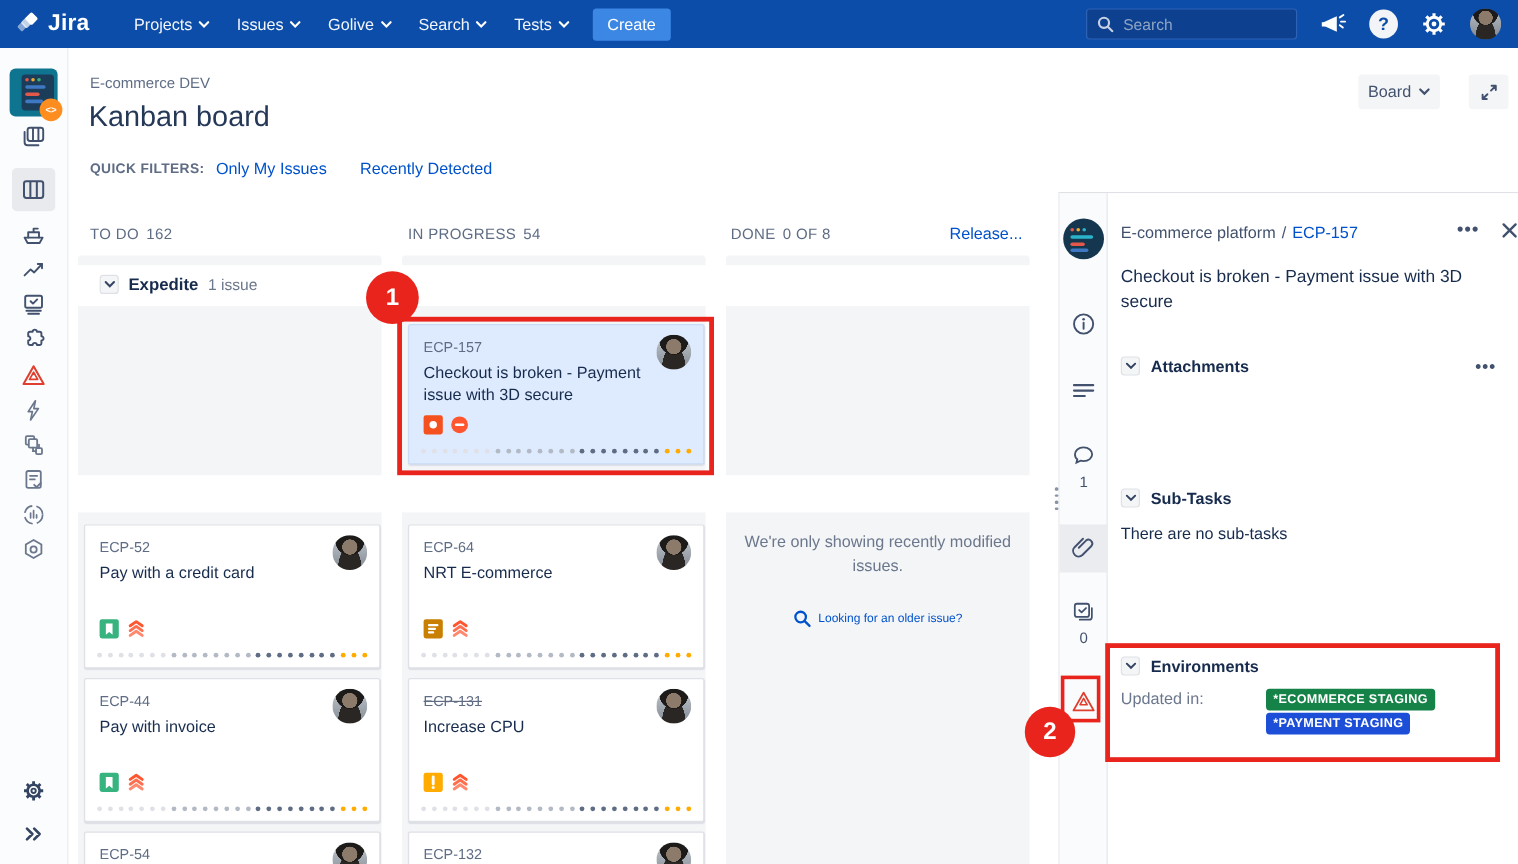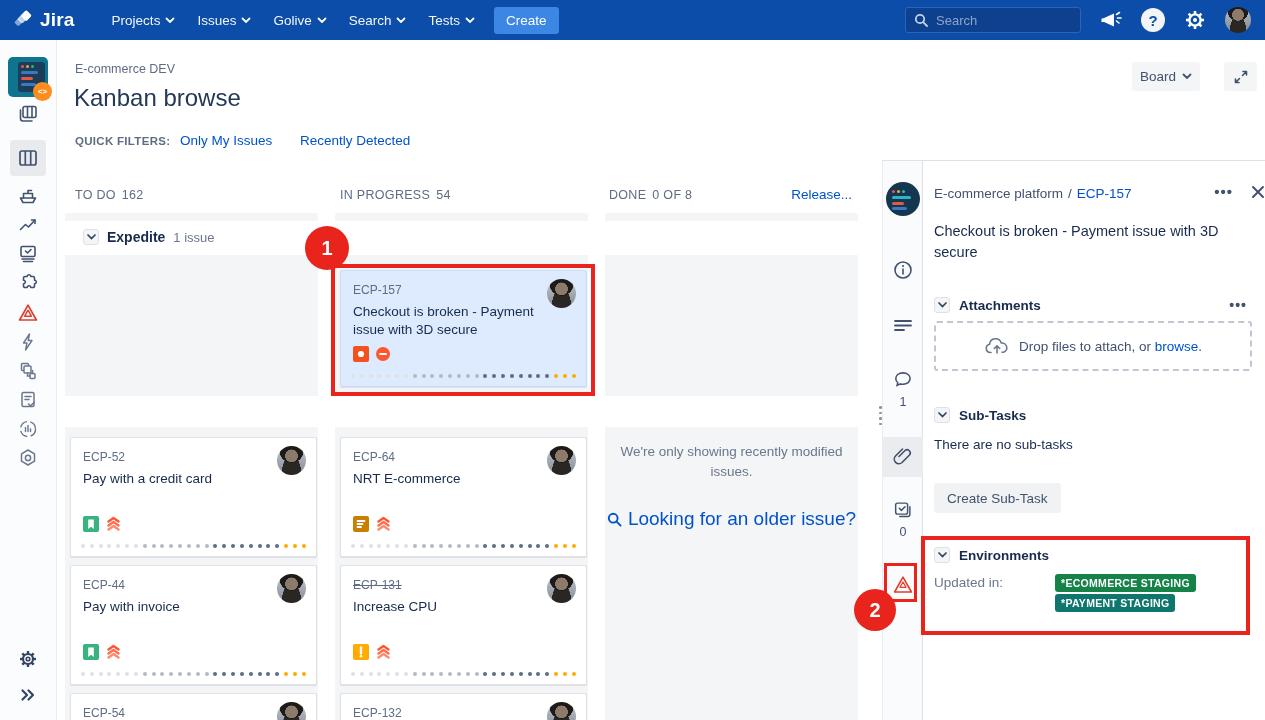--- a/index.html
+++ b/index.html
@@ -73,21 +73,21 @@
   .type-story { background:#36b37e; }
   .type-bug { background:#f4511e; }
   .type-design { background:#c97f02; }
   .type-incident { background:#ffab00; }
   .dots { position:absolute; left:10px; right:10px; bottom:8px; display:flex; justify-content:space-between; }
   .dots i { width:4px; height:4px; border-radius:50%; display:block; }
   .card.h157 { height:117px; }
 
   .done-empty { position:absolute; left:548px; top:282px; width:253px; text-align:center; }
   .done-empty-text { font-size:13.5px; color:#6b778c; line-height:20px; padding:0 14px; }
-  .done-empty-link { margin-top:26px; font-size:19px; color:#0052cc; display:flex; align-items:center; justify-content:center; gap:6px; cursor:pointer; }
+  .done-empty-link { margin-top:26px; font-size:10px; color:#0052cc; display:flex; align-items:center; justify-content:center; gap:6px; cursor:pointer; }
 
   
   .rail { position:absolute; left:882px; top:161px; width:40px; height:559px; background:#fafbfc; border-left:1px solid #ebecf0; z-index:3; }
   .rail-ico { position:absolute; left:9px; width:22px; height:22px; display:flex; align-items:center; justify-content:center; cursor:pointer; }
   .rail-count { position:absolute; left:0; width:40px; text-align:center; font-size:12.5px; color:#42526e; }
   .rail-sel { position:absolute; left:0; top:276px; width:40px; height:40px; background:#ebecf0; }
   .rail-avatar { position:absolute; left:3px; top:21px; width:34px; height:34px; border-radius:50%; background:#14364f; overflow:hidden; padding:8px 6px 0 6px; }
   .rail-avatar .win-line { height:3px; margin:2.5px 0; }
   .drag-dots { position:absolute; left:-4px; top:245px; display:flex; flex-direction:column; gap:3px; }
   .drag-dots i { width:2.5px; height:2.5px; border-radius:50%; background:#8993a4; }
@@ -312,21 +312,21 @@
         </svg>
       </span>
     <span class="side-ico" style="top:644px">
         <svg width="16" height="14" viewBox="0 0 16 14" fill="none" stroke="#344563" stroke-width="2.2" stroke-linecap="round" stroke-linejoin="round">
           <path d="M2.5 2.5L7 7l-4.5 4.5M8.5 2.5L13 7l-4.5 4.5"></path>
         </svg>
       </span>
   </div>
 
   <div class="crumb">E-commerce DEV</div>
-  <div class="page-title">Kanban browse</div>
+  <div class="page-title">Kanban board</div>
   <div class="qf-label">QUICK FILTERS:</div>
   <a class="qf-link" style="left:180px">Only My Issues</a>
   <a class="qf-link" style="left:300px">Recently Detected</a>
   <button class="board-btn">
       <span>Board</span>
       <span>
         <svg width="10" height="7" viewBox="0 0 10 7">
           <path d="M1.5 1.5L5 5l3.5-3.5" stroke="#42526e" stroke-width="1.8" fill="none" stroke-linecap="round"></path>
         </svg>
       </span>
@@ -700,52 +700,42 @@
 
     <div class="d-sec-head" style="top:136px">
       <span class="chev-box">
           <svg width="9" height="6" viewBox="0 0 9 6">
             <path d="M1 1l3.5 3.5L8 1" stroke="#344563" stroke-width="1.7" fill="none" stroke-linecap="round"></path>
           </svg>
         </span>
       <span class="d-sec-label">Attachments</span>
     </div>
     <span class="d-sec-more" style="top:136px">•••</span>
-    <div class="dropzone">
-      <span>
-          <svg width="26" height="20" viewBox="0 0 26 20" fill="none" stroke="#6b778c" stroke-width="1.6" stroke-linecap="round" stroke-linejoin="round">
-            <path d="M7 16.5h-.8A4.2 4.2 0 015.6 8.2 6 6 0 0117.3 7a4.8 4.8 0 012.2 9.3H18"></path>
-            <path d="M13 10v7M10.3 12.5L13 9.8l2.7 2.7"></path>
-          </svg>
-        </span>
-      <span><span>Drop files to attach, or</span> <a>browse.</a></span>
-    </div>
 
     <div class="d-sec-head" style="top:246px">
       <span class="chev-box">
           <svg width="9" height="6" viewBox="0 0 9 6">
             <path d="M1 1l3.5 3.5L8 1" stroke="#344563" stroke-width="1.7" fill="none" stroke-linecap="round"></path>
           </svg>
         </span>
       <span class="d-sec-label">Sub-Tasks</span>
     </div>
     <div class="d-empty">There are no sub-tasks</div>
-    <button class="d-create-btn">Create Sub-Task</button>
 
     <div class="d-sec-head" style="top:386px">
       <span class="chev-box">
           <svg width="9" height="6" viewBox="0 0 9 6">
             <path d="M1 1l3.5 3.5L8 1" stroke="#344563" stroke-width="1.7" fill="none" stroke-linecap="round"></path>
           </svg>
         </span>
       <span class="d-sec-label">Environments</span>
     </div>
     <div class="d-detected">Updated in:</div>
     <span class="env-badge" style="top: 413px; background: rgb(21, 130, 72);">*ECOMMERCE STAGING</span>
-    <span class="env-badge" style="top: 433px; background: #0f766e; text-align: center;">*PAYMENT STAGING</span>
+    <span class="env-badge" style="top: 433px; background: #1d4ed8; text-align: center;">*PAYMENT STAGING</span>
   </div>
 
   <div class="ann-box" style="left:331px; top:264px; width:264px; height:132px"></div>
   <div class="ann-circle" style="left:305px; top:226px">1</div>
   <div class="ann-box" style="left:921px; top:536px; width:329px; height:99px"></div>
   <div class="ann-box" style="left:884px; top:563px; width:33px; height:39px; border-width:3px"></div>
   <div class="ann-circle" style="left:854px; top:589px; width:42px; height:42px">2</div>
 
 </div>
 

